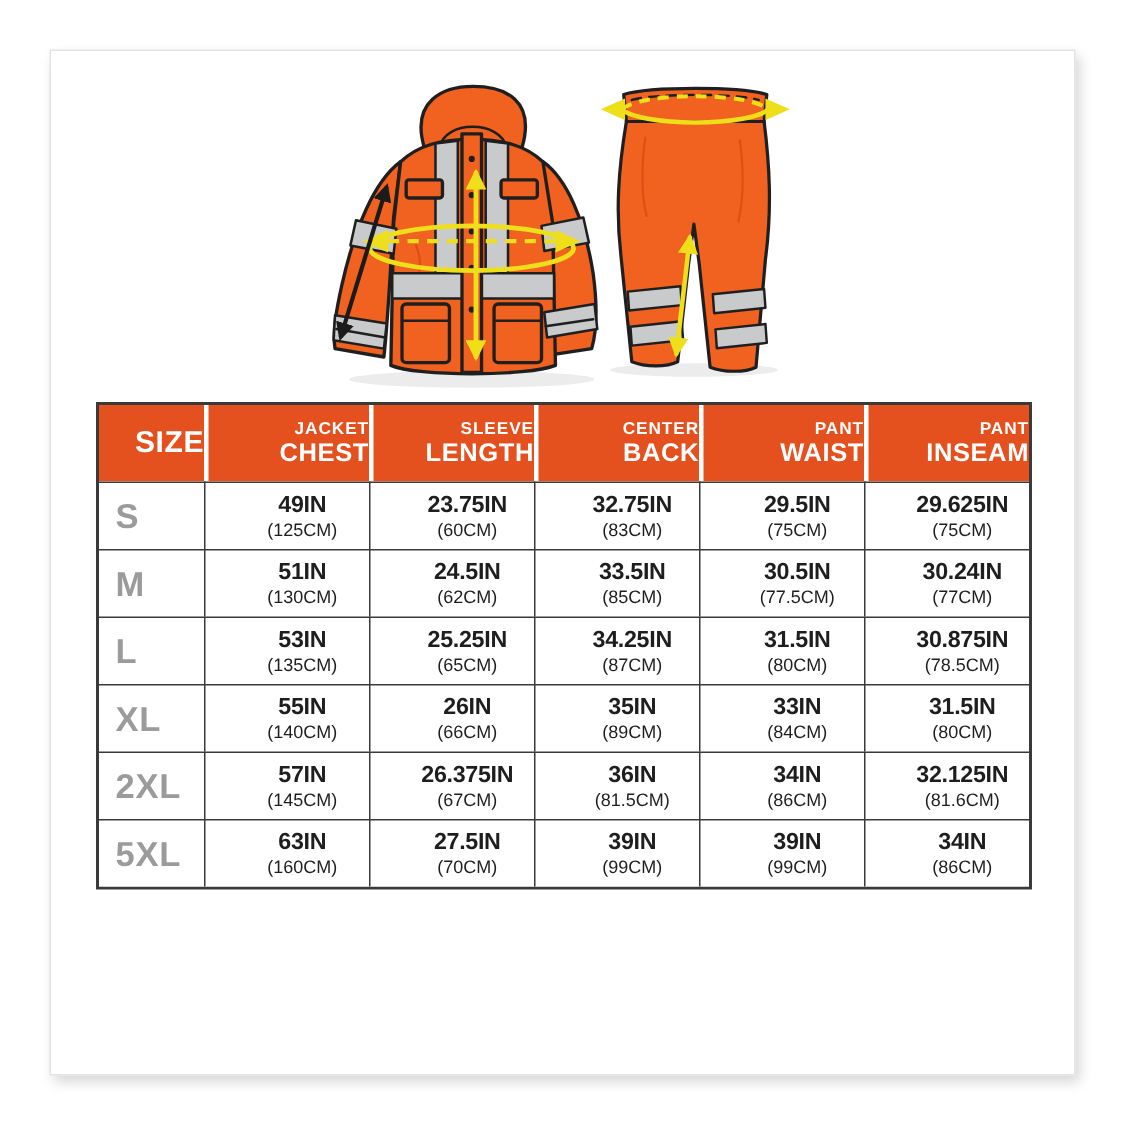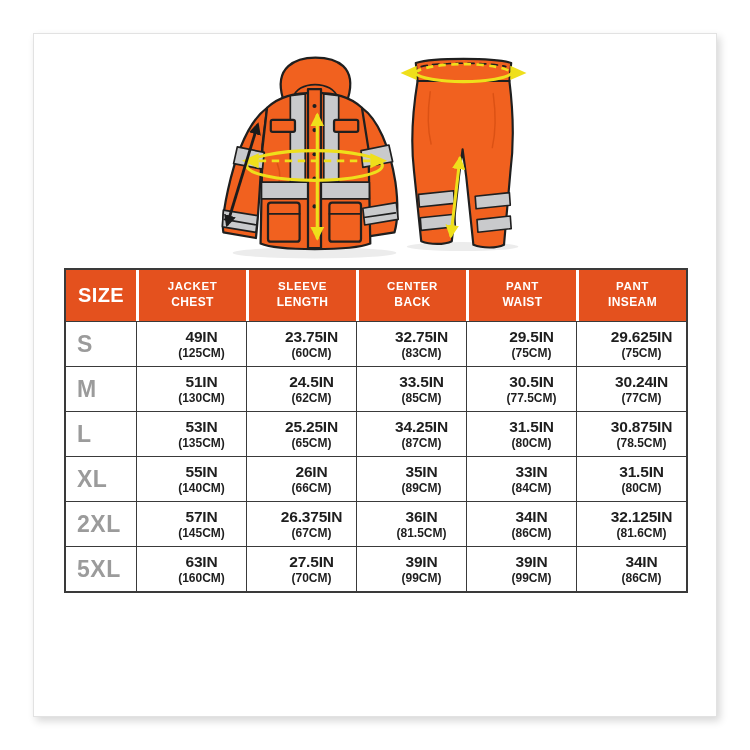--- a/index.html
+++ b/index.html
@@ -25,35 +25,35 @@
   .b-stroke{fill:none;stroke:var(--arrow-black,#1B1B1B);stroke-width:3;}
   .b-fill{fill:var(--arrow-black,#1B1B1B);}
 
   
   .table-wrap{position:absolute;left:30px;top:234px;}
   table.sizing{border-collapse:separate;border-spacing:0;table-layout:fixed;width:624px;
     border:2px solid var(--grid-border,#3A3A3A);background:#fff;}
   table.sizing col.c-size{width:70px;}
   table.sizing col.c-meas{width:110px;}
   thead th{background:var(--table-header-bg,#E4511E);color:var(--header-text,#fff);
-    height:46px;padding:2px 12px 3px;text-align:center;vertical-align:middle;
+    height:46px;padding:2px 0 3px;text-align:right;vertical-align:middle;
     border-left:3px solid #fff;}
   thead th:first-child{border-left:none;}
   thead .h1{font-size:11.5px;font-weight:700;letter-spacing:.6px;line-height:13px;}
-  thead .h2{font-size:12px;font-weight:700;letter-spacing:.4px;line-height:18px;}
+  thead .h2{font-size:17px;font-weight:700;letter-spacing:.4px;line-height:18px;}
   thead th:first-child .h2{font-size:20px;}
   tbody th,tbody td{border-top:1.5px solid var(--grid-border,#3A3A3A);
     border-left:1.5px solid var(--grid-border,#3A3A3A);height:44px;vertical-align:middle;
     background:#fff;padding:0;}
   tbody th:first-child{border-left:none;}
   tbody th.size-cell{text-align:left;padding-left:11px;font-size:23px;font-weight:700;
     color:var(--size-label-gray,#9B9B9B);letter-spacing:.5px;}
   tbody td{text-align:center;color:var(--cell-text,#1E1E1E);padding-left:20px;}
   tbody td .in{font-size:15.5px;font-weight:700;letter-spacing:-.2px;line-height:17px;}
-  tbody td .cm{font-size:12px;font-weight:700;line-height:14px;margin-top:1px;}
+  tbody td .cm{font-size:12px;font-weight:400;line-height:14px;margin-top:1px;}
 </style>
 </head>
 <body>
 
 <div class="stage">
   <div class="card">
 
     <svg class="illustration" viewBox="0 0 620 240">
       <defs>
         <marker id="mY" viewBox="0 0 10 10" refX="8" refY="5" markerWidth="4.4" markerHeight="4.4" orient="auto-start-reverse">

